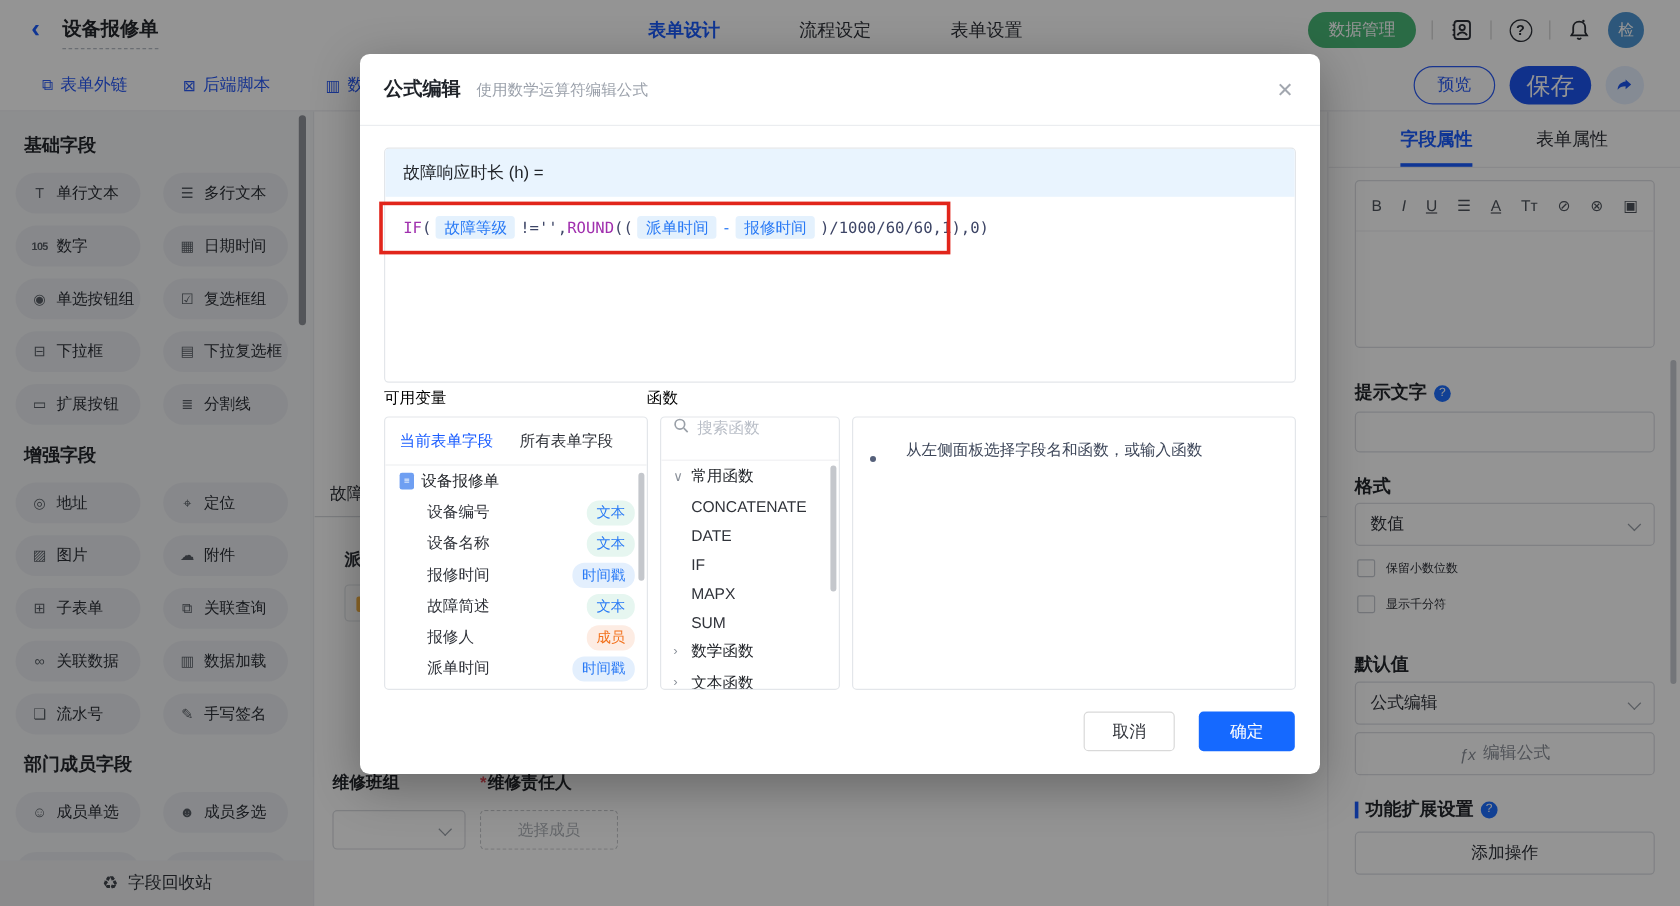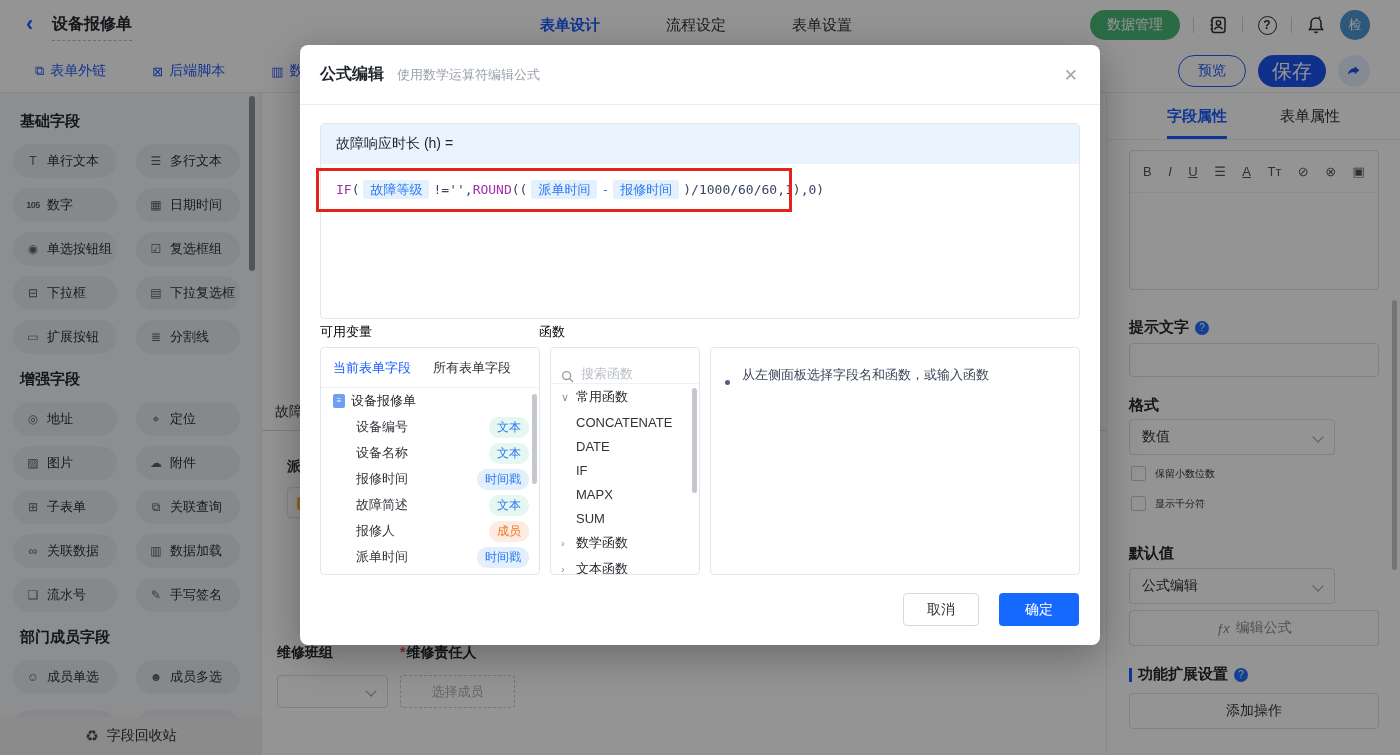--- a/index.html
+++ b/index.html
@@ -74,21 +74,21 @@
   .rp-tab.active { color:#1a5cff; font-weight:600; }
   .rp-tab.active:after { content:""; position:absolute; left:0; right:0; bottom:0; height:3px; background:#1a5cff; }
   .rt-box { position:absolute; left:22px; top:57px; width:250px; height:140px; border:1px solid #dcdee3; border-radius:4px; }
   .rt-toolbar { height:42px; display:flex; align-items:center; justify-content:space-between; padding:0 13px; border-bottom:1px solid #f1f2f4; }
   .rt-ic { font-size:13px; color:#4e545c; cursor:pointer; }
   .rt-ic.u { text-decoration:underline; }
   .rp-label { position:absolute; left:22px; font-size:15px; font-weight:700; color:#23262b; display:flex; align-items:center; gap:6px; }
   .qcirc { width:14px; height:14px; border-radius:50%; background:#1e6fff; color:#fff; font-size:10px;
     display:inline-flex; align-items:center; justify-content:center; font-weight:400; }
   .rp-input { position:absolute; left:22px; width:250px; height:34px; border:1px solid #dcdee3; border-radius:4px; }
-  .rp-select { position:absolute; left:22px; width:206px; height:36px; border:1px solid #dcdee3; border-radius:4px;
+  .rp-select { position:absolute; left:22px; width:250px; height:36px; border:1px solid #dcdee3; border-radius:4px;
     font-size:14px; color:#30333a; display:flex; align-items:center; padding:0 12px; cursor:pointer; }
   .rp-select .chev { position:absolute; right:12px; top:13px; }
   .cb-row { position:absolute; left:24px; display:flex; align-items:center; gap:9px; font-size:10px; color:#30333a; cursor:pointer; }
   .cb-box { width:15px; height:15px; border:1px solid #c6cad1; border-radius:2px; background:#fff; }
   .rp-btn { position:absolute; left:22px; width:250px; height:36px; border:1px solid #dcdee3; border-radius:4px;
     display:flex; align-items:center; justify-content:center; gap:6px; font-size:14px; cursor:pointer; }
   .fx { font-style:italic; font-size:13px; }
   .ext-bar { width:3px; height:14px; background:#1a5cff; display:inline-block; }
   .page-scroll { position:absolute; right:3px; top:300px; width:5px; height:270px; background:#c7cad0; border-radius:3px; }
 
@@ -119,28 +119,28 @@
   .v-root { padding-left:12px; gap:6px; }
   .doc-ic { width:12px; height:14px; background:#6f9ff2; border-radius:2px; color:#fff; font-size:8px; line-height:14px; text-align:center; }
   .v-name { font-size:13px; color:#30333a; flex:1; }
   .v-root .v-name { color:#23262b; }
   .badge { font-size:12px; padding:2px 8px; border-radius:10px; }
   .b-text { color:#2879f5; background:#e6f6f0; }
   .b-time { color:#2879f5; background:#e3effd; }
   .b-member { color:#f2711c; background:#fdece3; }
   .v-scroll { position:absolute; right:2px; top:46px; width:5px; height:90px; background:#c4c7cc; border-radius:3px; }
   .fn-panel { left:250px; width:150px; }
-  .fn-search { height:36px; display:flex; align-items:flex-end; gap:7px; padding-left:10px; border-bottom:1px solid #f0f1f3; }
+  .fn-search { height:36px; display:flex; align-items:flex-start; gap:7px; padding-left:10px; border-bottom:1px solid #f0f1f3; }
   .fn-ph { font-size:13px; color:#b9bec7; }
   .g-row { height:26px; display:flex; align-items:center; gap:6px; padding-left:10px; font-size:13px; color:#23262b; cursor:pointer; }
   .g-chev { color:#8a9099; font-size:11px; width:9px; }
   .fn-item { height:24px; display:flex; align-items:center; padding-left:25px; font-size:13px; color:#30333a; cursor:pointer; }
   .fn-scroll { position:absolute; right:2px; top:40px; width:5px; height:105px; background:#c4c7cc; border-radius:3px; }
   .help-panel { left:410px; width:370px; padding:17px 14px; }
-  .h-row { display:flex; gap:12px; margin-bottom:15px; font-size:13px; color:#3c4558; line-height:20px; align-items:flex-end; }
+  .h-row { display:flex; gap:25px; margin-bottom:15px; font-size:13px; color:#3c4558; line-height:20px; align-items:flex-end; }
   .h-dot { width:5px; height:5px; border-radius:50%; background:#55607a; margin-top:8px; flex:none; }
   .m-cancel { position:absolute; left:603px; top:548px; width:76px; height:33px; border:1px solid #d9d9d9; border-radius:4px;
     background:#fff; font-size:14px; color:#30333a; display:flex; align-items:center; justify-content:center; cursor:pointer; }
   .m-ok { position:absolute; left:699px; top:548px; width:80px; height:33px; background:#1569ff; border-radius:4px;
     font-size:14px; color:#fff; display:flex; align-items:center; justify-content:center; cursor:pointer; }
 </style>
 </head>
 <body>
 
 <div class="topbar">

